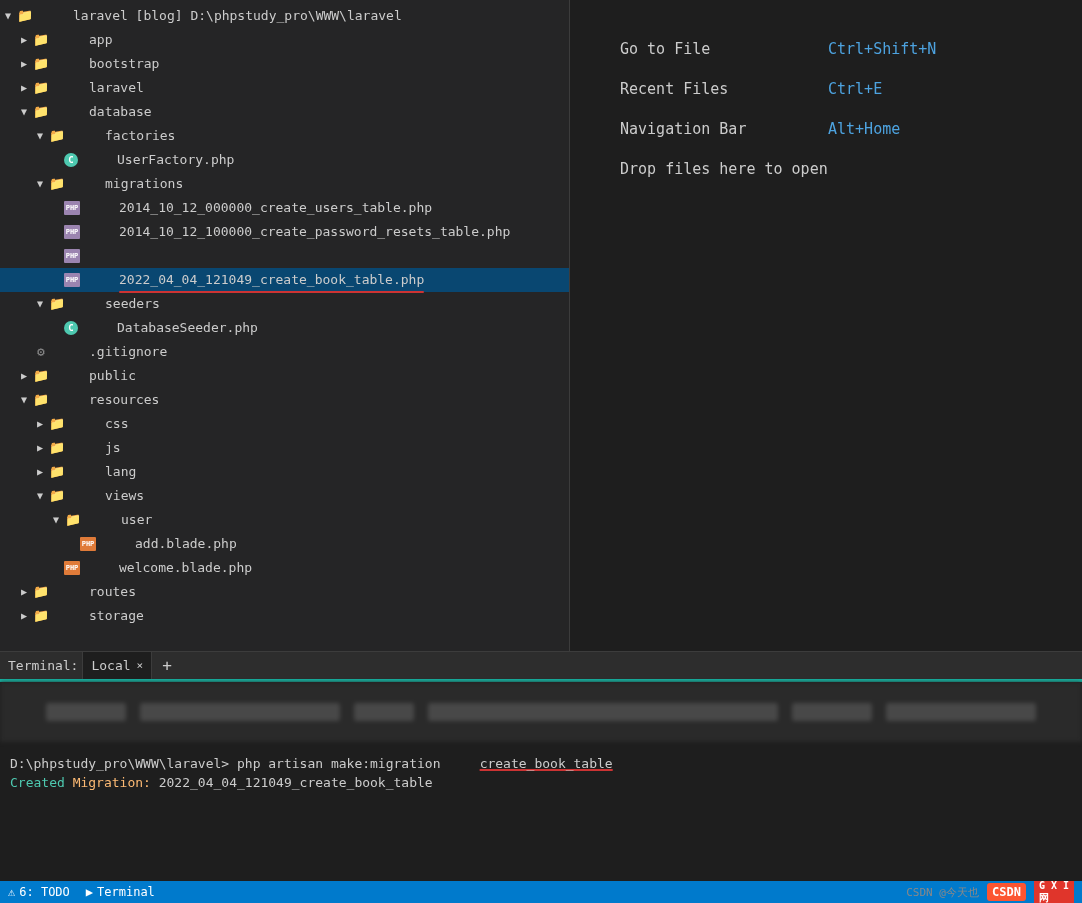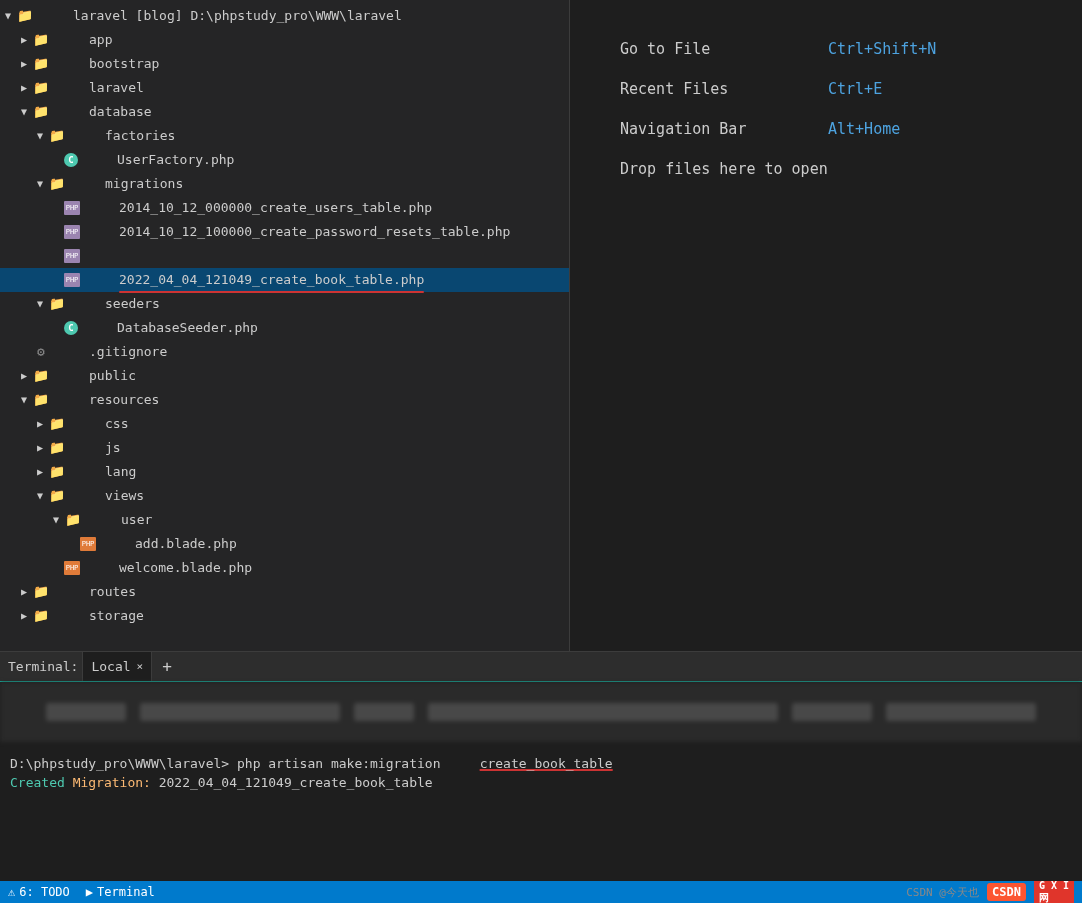--- a/index.html
+++ b/index.html
@@ -106,21 +106,21 @@
       display: flex;
       flex-direction: column;
       height: 230px;
       flex-shrink: 0;
     }
 
     .terminal-tabs {
       display: flex;
       align-items: center;
       background: #2d2d2d;
-      border-bottom: 1px solid #14b8a6;
+      border-bottom: 3px solid #14b8a6;
       height: 30px;
       padding: 0 8px;
     }
     .terminal-tab-label {
       color: #cccccc;
       font-size: 13px;
       margin-right: 4px;
     }
     .terminal-tab {
       display: flex;
@@ -235,21 +235,21 @@
     
     .php-icon {
       display: inline-flex;
       align-items: center;
       justify-content: center;
       width: 16px;
       height: 14px;
       background: #9b84b0;
       color: white;
       font-size: 7px;
-      font-weight: normal;
+      font-weight: bold;
       border-radius: 1px;
       margin-right: 3px;
     }
     .php-icon-orange {
       background: #e07b39;
     }
     
     .c-circle {
       display: inline-flex;
       align-items: center;

